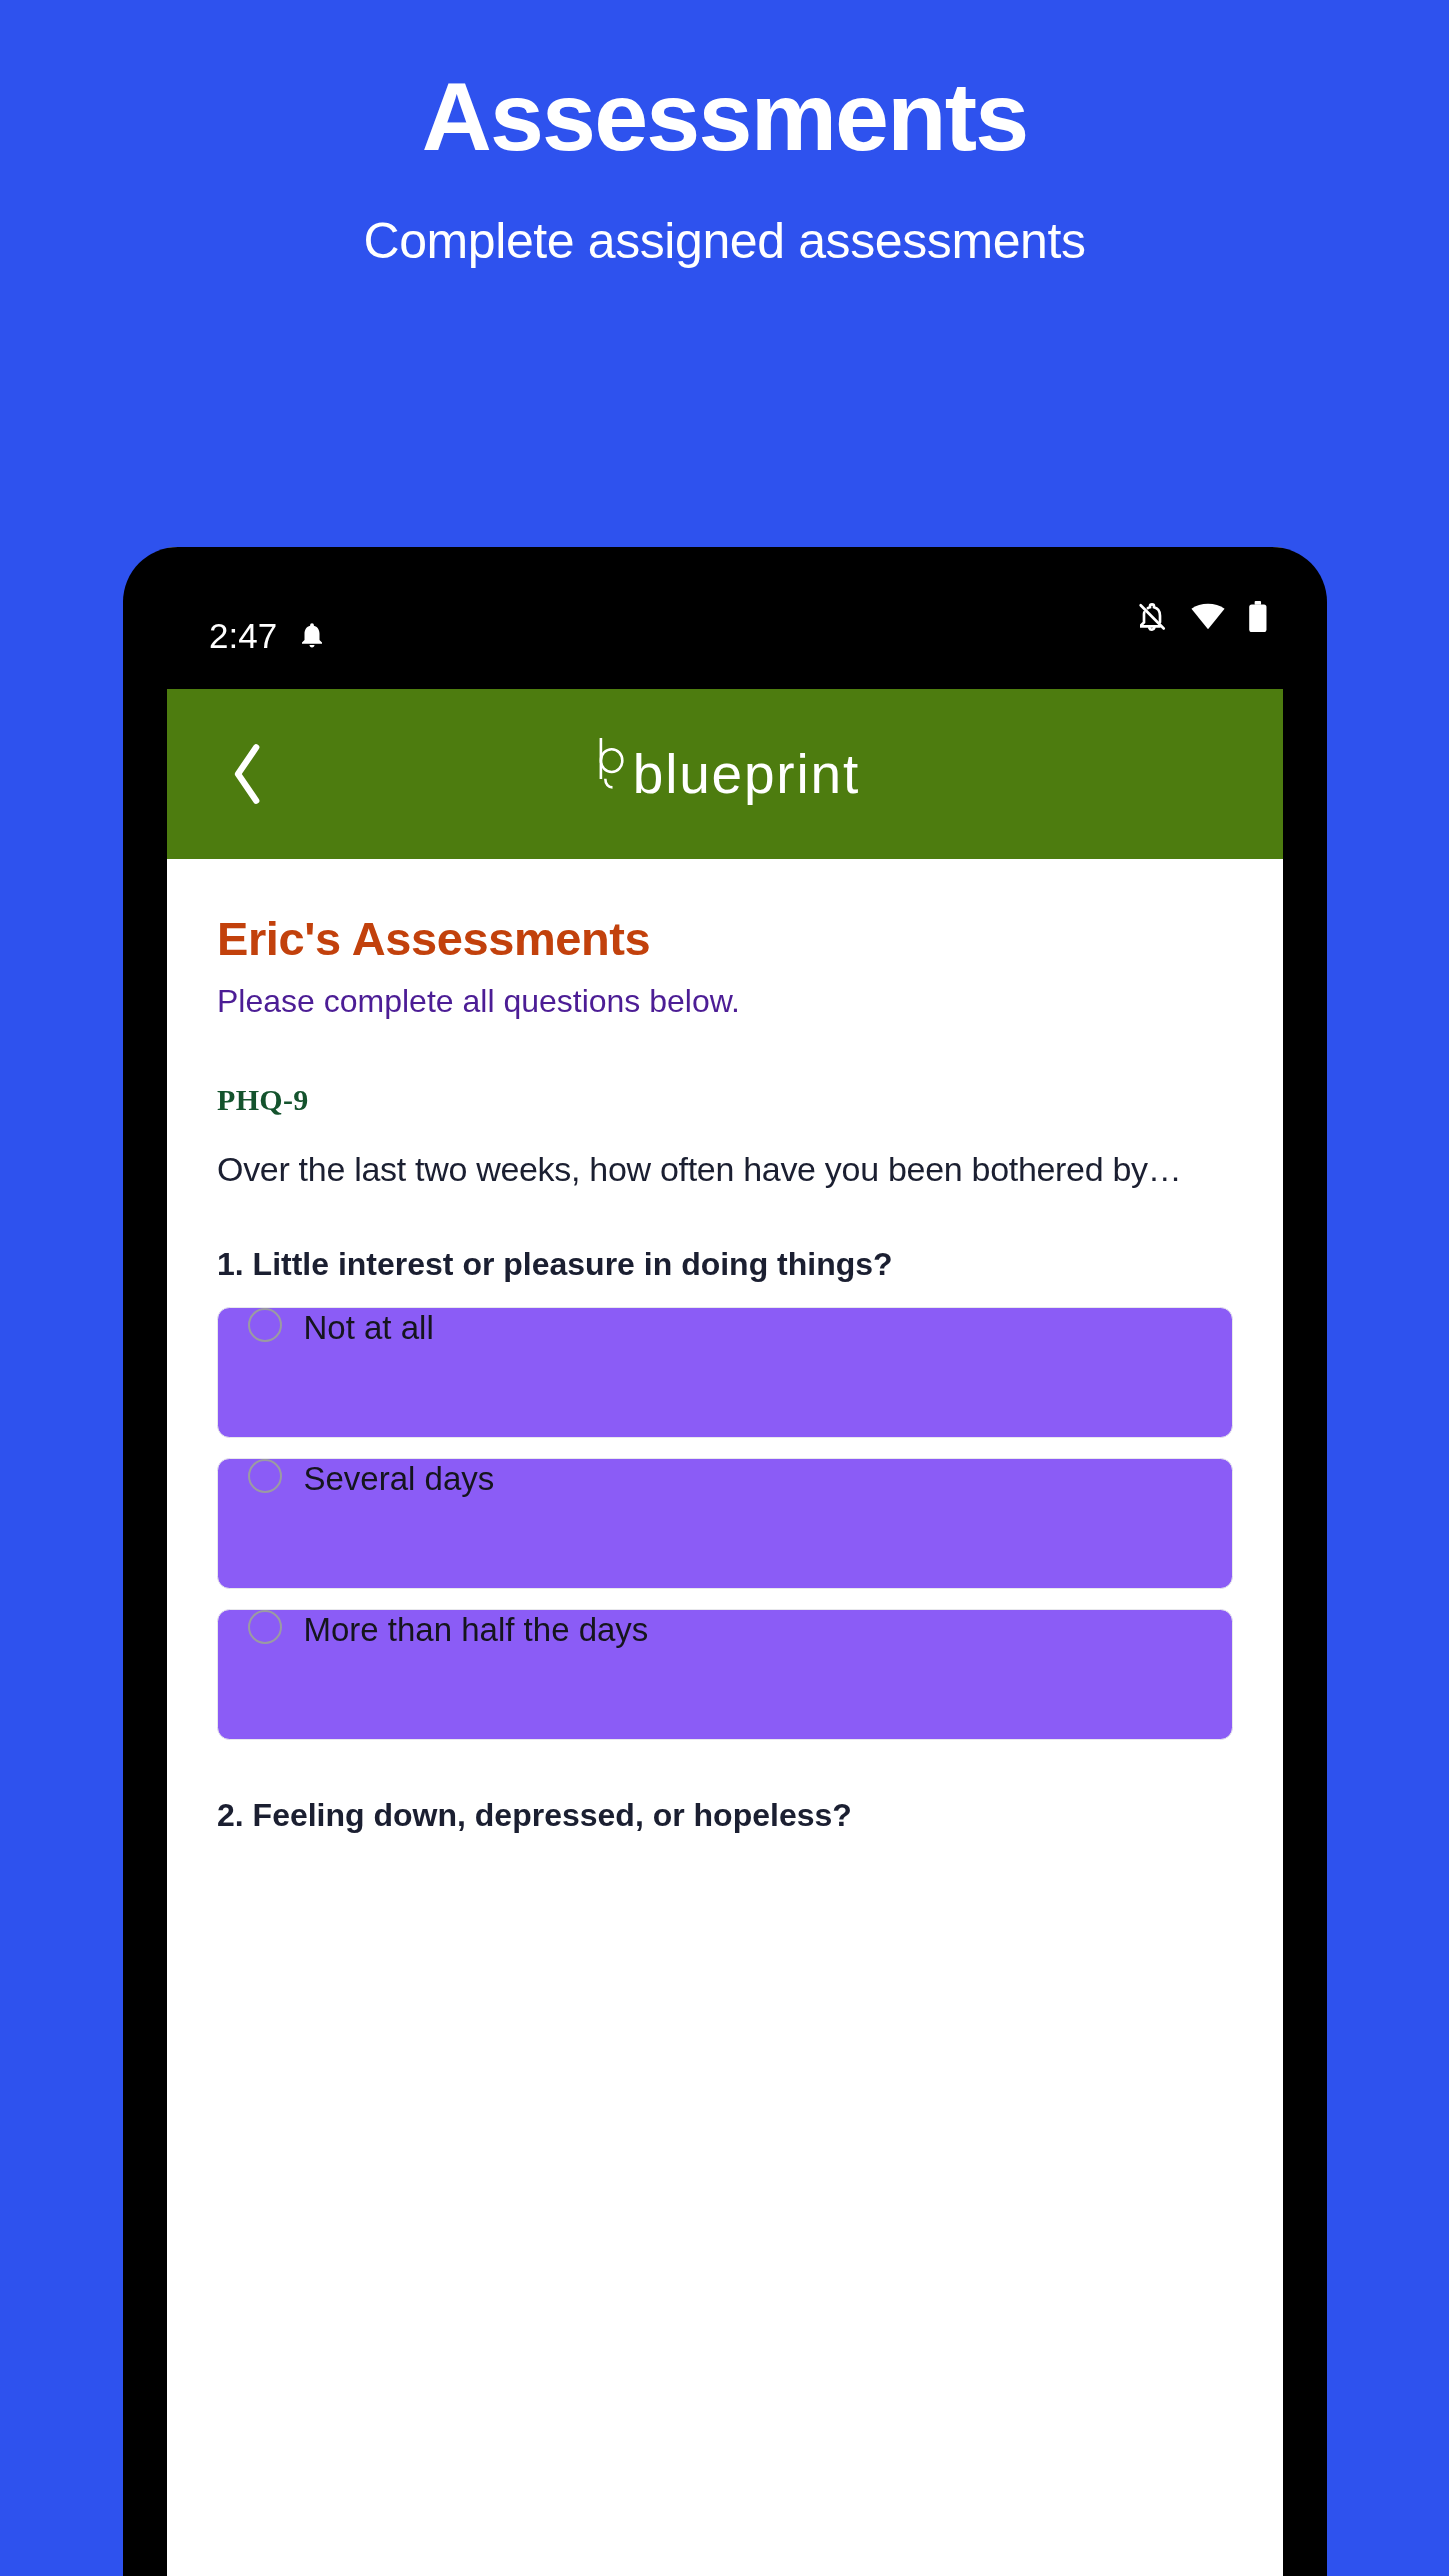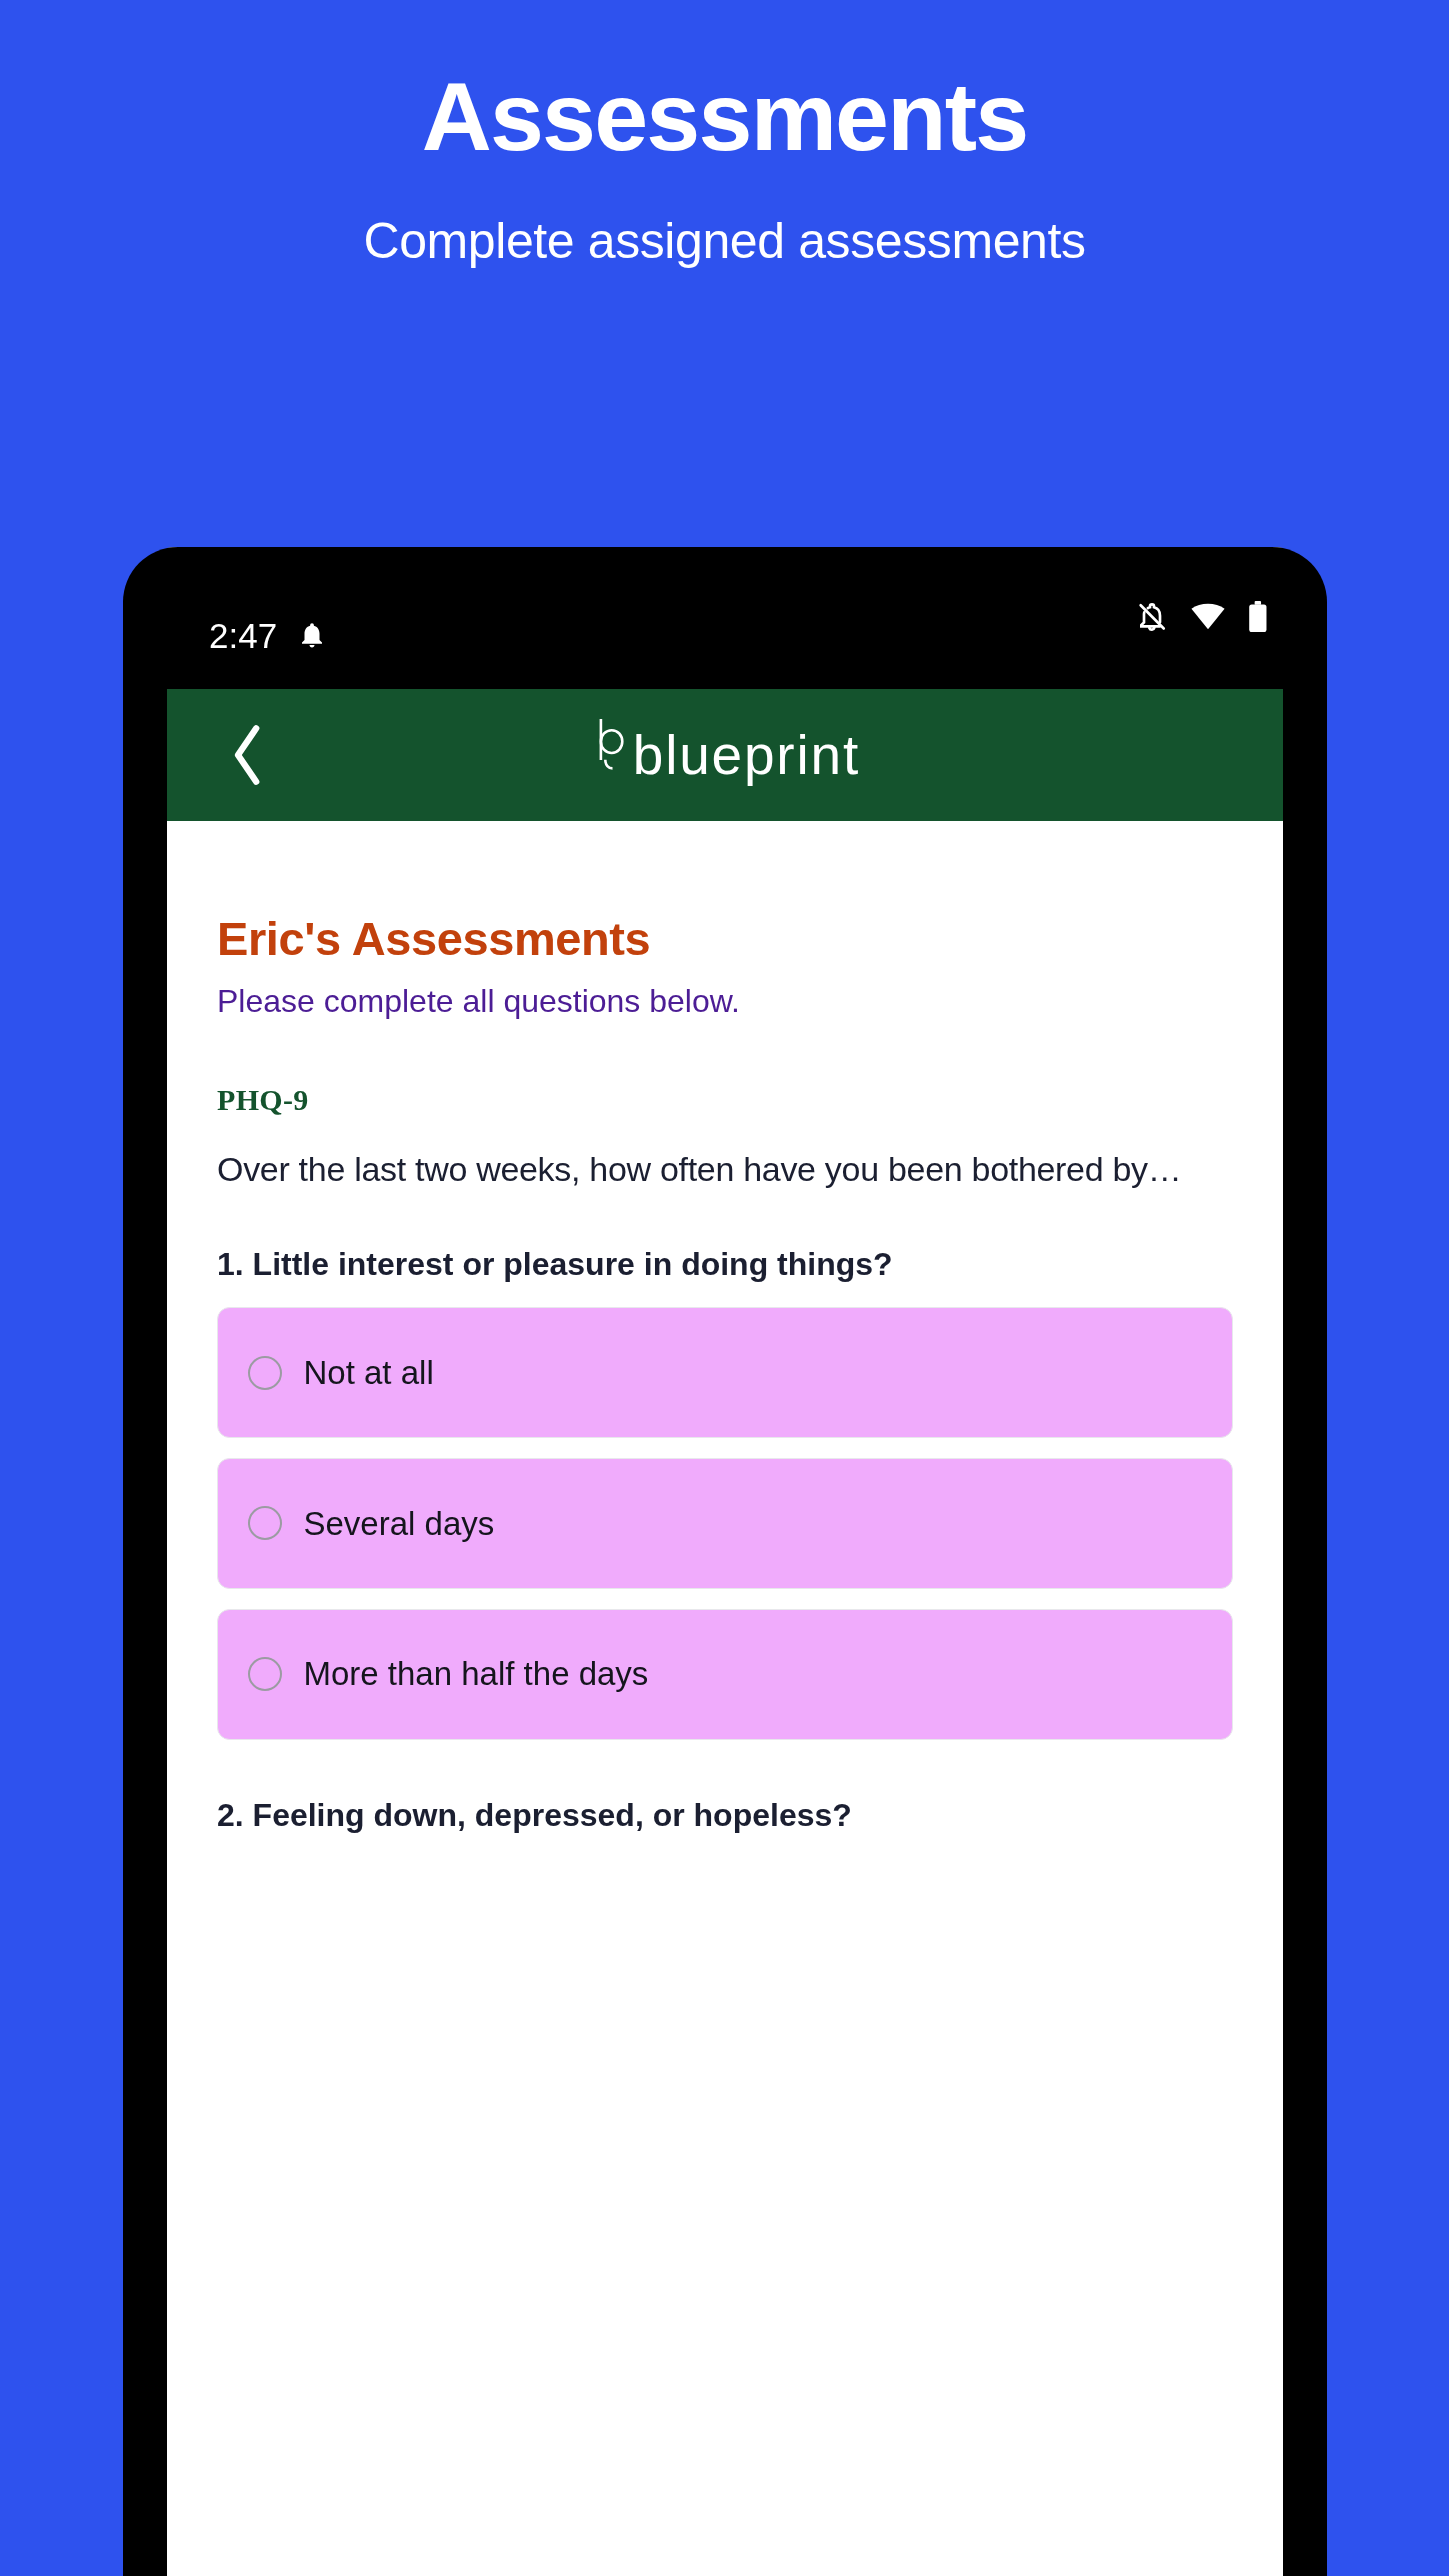--- a/index.html
+++ b/index.html
@@ -99,22 +99,22 @@
   }
 
   .sb-icon { display: block; }
 
   
   .app-bar {
     position: absolute;
     left: 0;
     top: 142px;
     width: 1116px;
-    height: 132px;
-    background: #14532d;
+    height: 170px;
+    background: #4d7c0f;
     display: flex;
     align-items: center;
   }
 
   .back-btn {
     position: absolute;
     left: 36px;
     width: 86px;
     height: 86px;
     display: flex;
@@ -199,24 +199,24 @@
     margin-top: 52px;
     margin-bottom: 23px;
     line-height: 1.25;
   }
 
   .options { display: block; }
 
   .option-card {
     border: 1.8px solid #e8e8ec;
     border-radius: 12.5px;
-    background: #f0abfc;
+    background: #8b5cf6;
     height: 131px;
     display: flex;
-    align-items: center;
+    align-items: flex-start;
     padding: 0 30px;
     margin-bottom: 19.7px;
     cursor: pointer;
   }
 
   .radio-circle {
     width: 34px;
     height: 34px;
     border-radius: 50%;
     border: 2.7px solid #9b9ba2;

